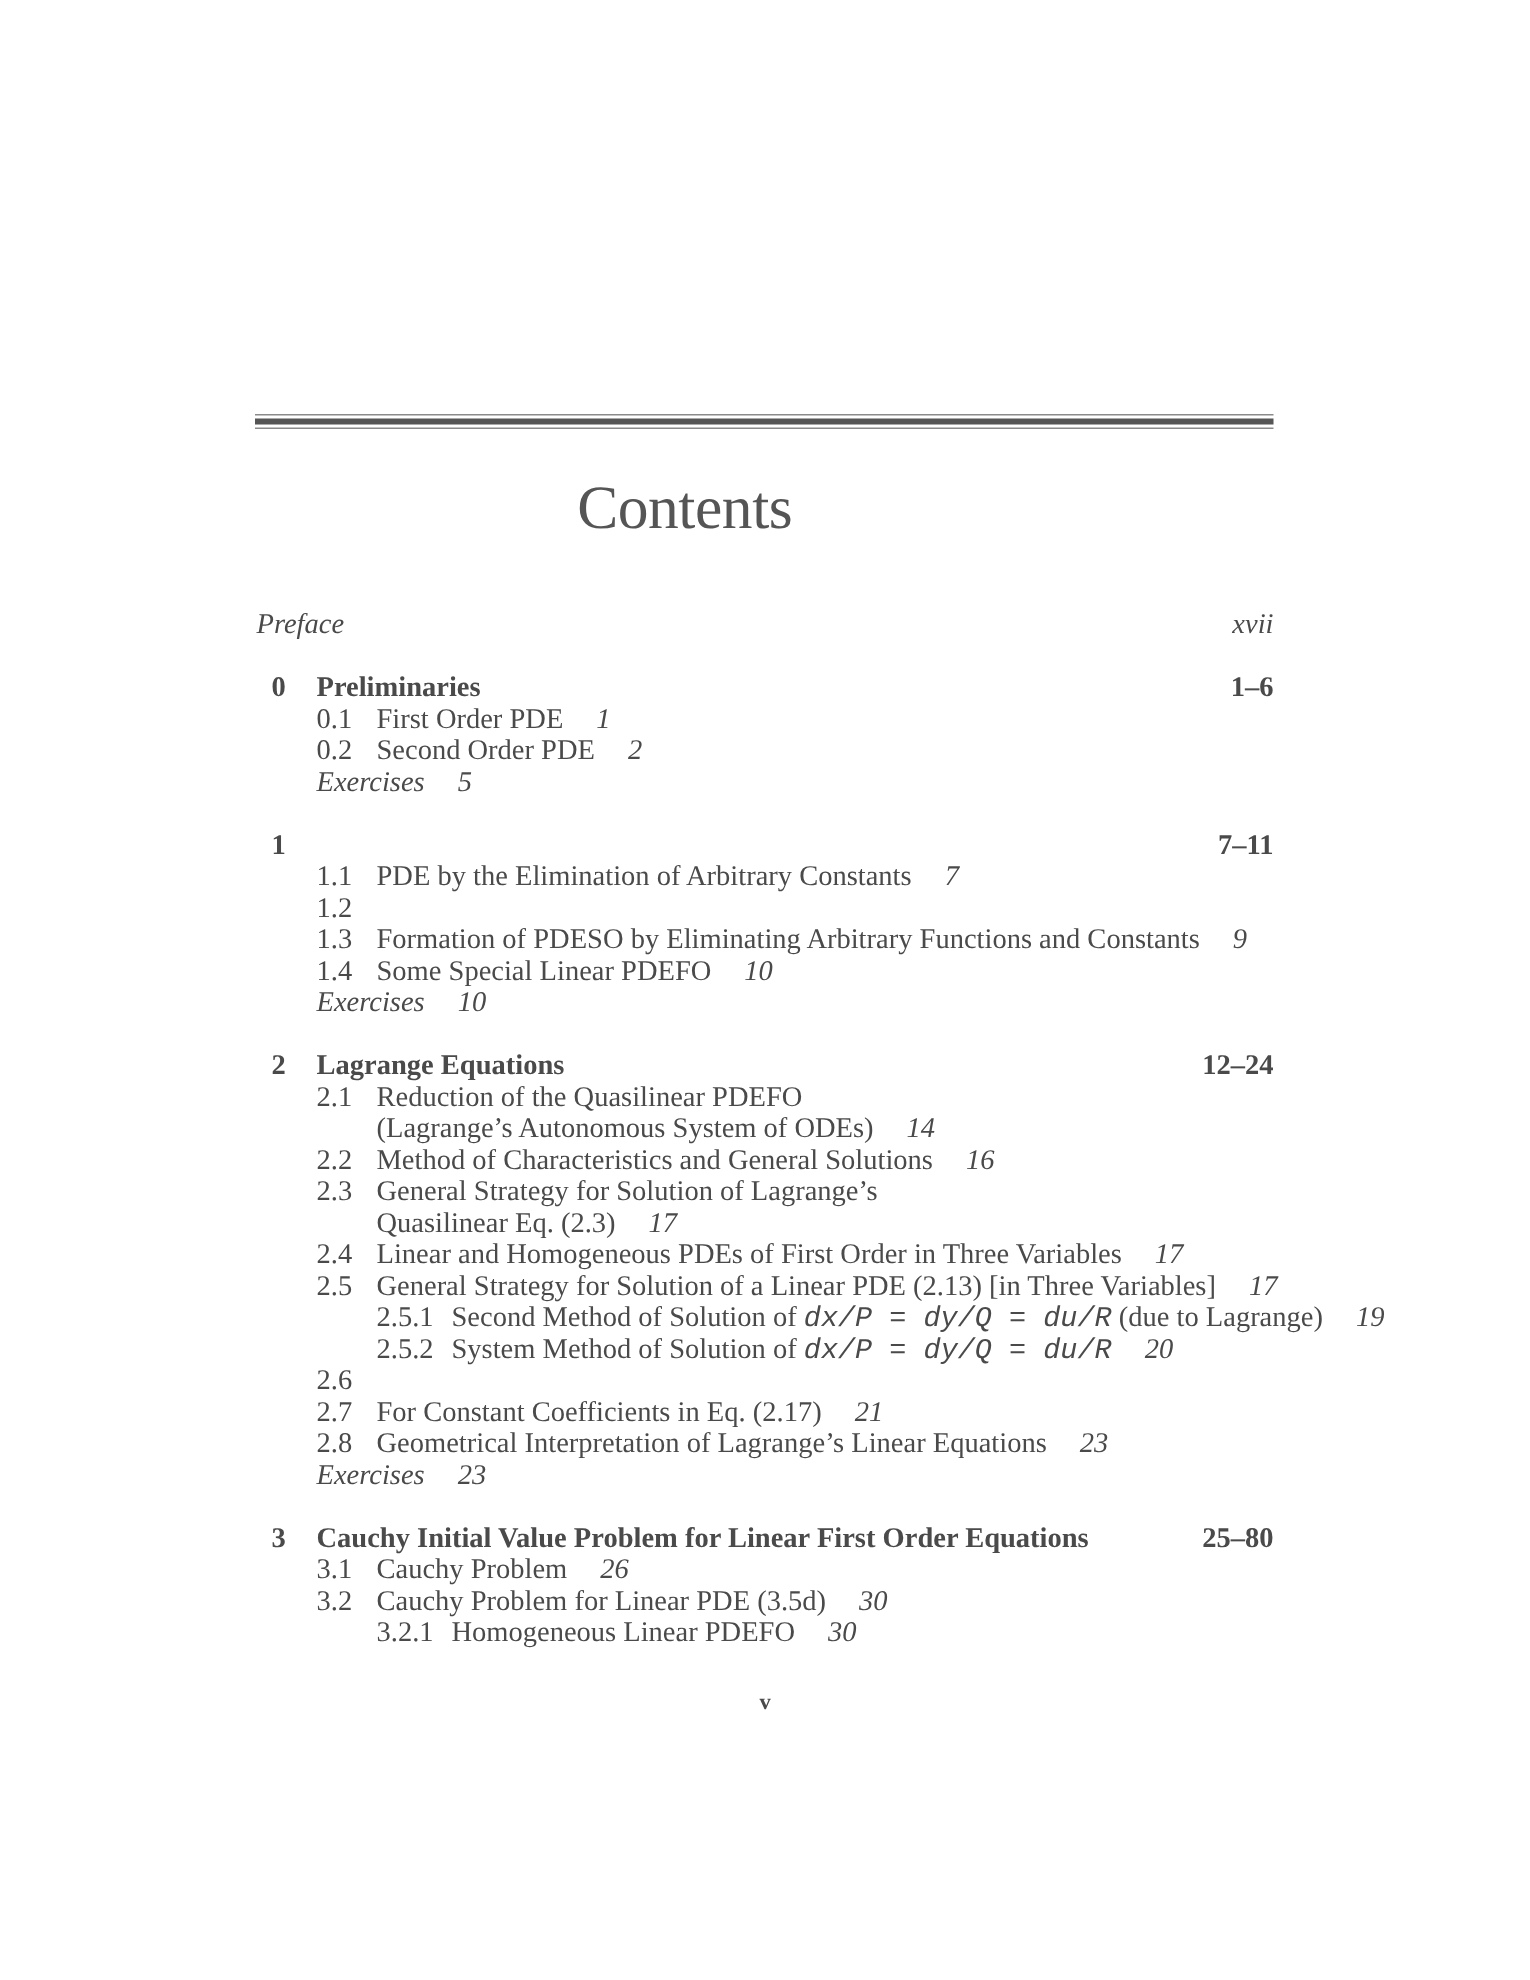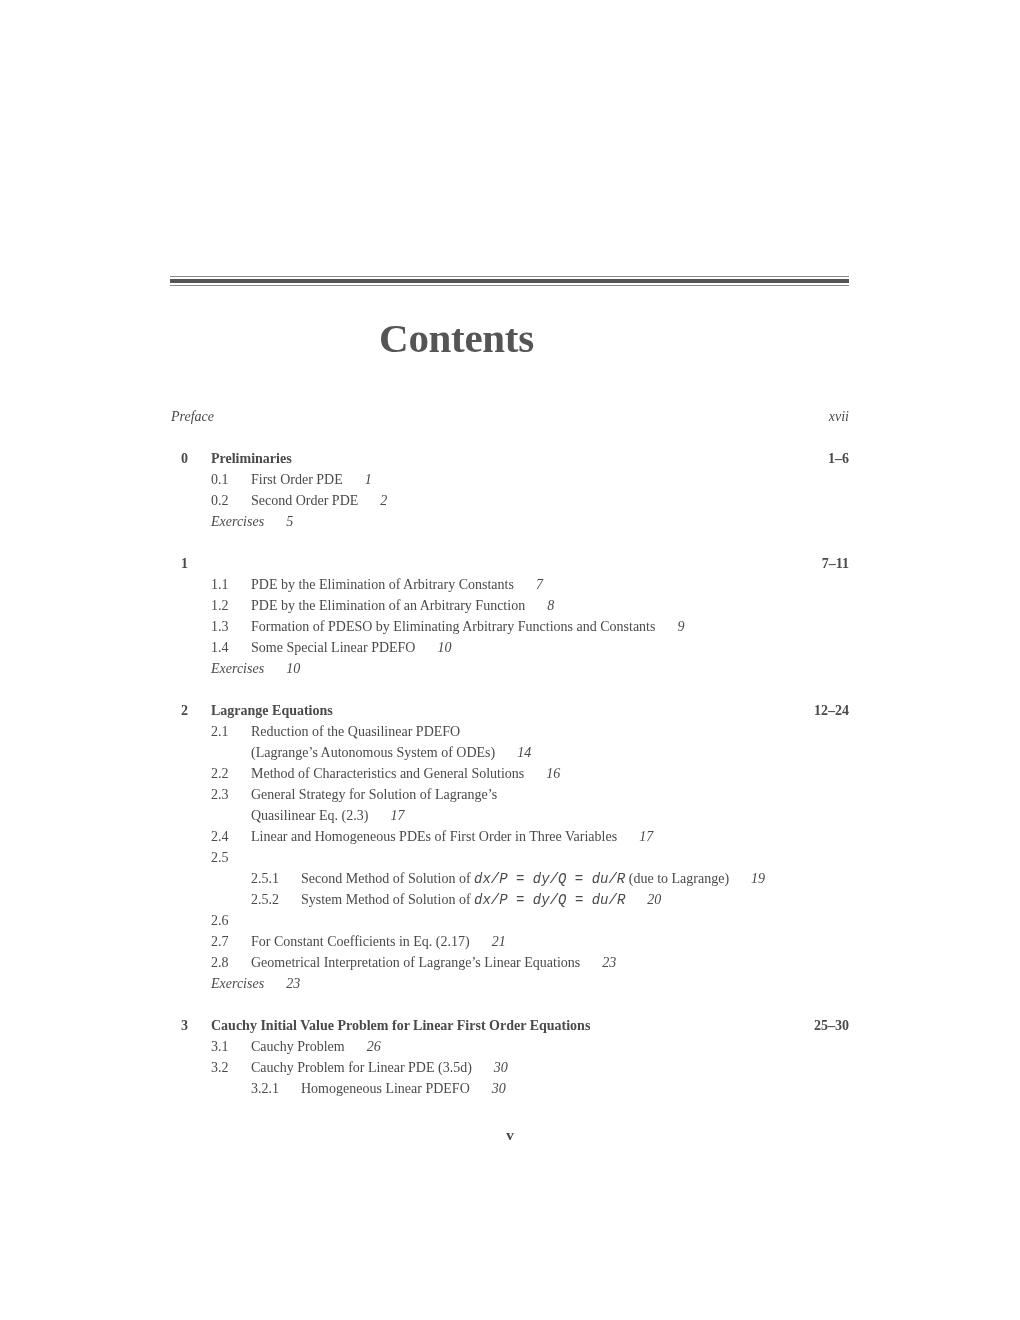--- a/index.html
+++ b/index.html
@@ -7,23 +7,23 @@
     width: 1020px; height: 1320px; background: #ffffff; position: relative;
     font-family: "Liberation Serif", "DejaVu Serif", serif;
     color: #4a4a4a; overflow: hidden;
   }
   .rule { position: absolute; left: 170px; width: 679px; }
   .r1 { top: 276px; height: 1px; background: #8a8a8a; }
   .r2 { top: 279px; height: 4px; background: #555; }
   .r3 { top: 285px; height: 1px; background: #8a8a8a; }
   .title {
     position: absolute; top: 314px; left: 0; width: 913px; text-align: center;
-    font-size: 41px; font-weight: bold; color: #555; letter-spacing: -0.3px;
+    font-size: 41px; font-weight: normal; color: #555; letter-spacing: -0.3px;
   }
-  .line { position: absolute; left: 0; width: 1020px; height: 21px; font-size: 14px; line-height: 21px; white-space: nowrap; }
+  .line { position: absolute; left: 0; width: 1020px; height: 21px; font-size: 19px; line-height: 21px; white-space: nowrap; }
   .abs { position: absolute; top: 0; }
   .bold { font-weight: bold; }
   .ital { font-style: italic; }
   .rightpg { position: absolute; top: 0; right: 171px; text-align: right; }
   .pg { font-style: italic; margin-left: 22px; }
   .folio { position: absolute; top: 1127px; left: 0; width: 1020px; text-align: center; font-size: 15px; font-weight: bold; }
   i.m { font-style: italic; font-family: Liberation Mono, monospace; }
 </style>
 </head>
 <body>
@@ -59,21 +59,20 @@
 <div class="line bold" style="top:553px">
   <span class="abs" style="left:181px">1</span>
   <span class="rightpg">7–11</span>
 </div>
 <div class="line" style="top:574px">
   <span class="abs" style="left:211px">1.1</span>
   <span class="abs" style="left:251px"><span>PDE by the Elimination of Arbitrary Constants</span><span class="pg">7</span></span>
 </div>
 <div class="line" style="top:595px">
   <span class="abs" style="left:211px">1.2</span>
-  <span class="abs" style="left:251px"><span>PDE by the Elimination of an Arbitrary Function</span><span class="pg">8</span></span>
 </div>
 <div class="line" style="top:616px">
   <span class="abs" style="left:211px">1.3</span>
   <span class="abs" style="left:251px"><span>Formation of PDESO by Eliminating Arbitrary Functions and Constants</span><span class="pg">9</span></span>
 </div>
 <div class="line" style="top:637px">
   <span class="abs" style="left:211px">1.4</span>
   <span class="abs" style="left:251px"><span>Some Special Linear PDEFO</span><span class="pg">10</span></span>
 </div>
 <div class="line" style="top:658px">
@@ -102,20 +101,21 @@
 </div>
 <div class="line" style="top:805px">
   <span class="abs" style="left:251px"><span>Quasilinear Eq. (2.3)</span><span class="pg">17</span></span>
 </div>
 <div class="line" style="top:826px">
   <span class="abs" style="left:211px">2.4</span>
   <span class="abs" style="left:251px"><span>Linear and Homogeneous PDEs of First Order in Three Variables</span><span class="pg">17</span></span>
 </div>
 <div class="line" style="top:847px">
   <span class="abs" style="left:211px">2.5</span>
+  <span class="abs" style="left:251px"><span>General Strategy for Solution of a Linear PDE (2.13) [in Three Variables]</span><span class="pg">17</span></span>
 </div>
 <div class="line" style="top:868px">
   <span class="abs" style="left:251px">2.5.1</span>
   <span class="abs" style="left:301px"><span>Second Method of Solution of</span> <i class="m">dx/P = dy/Q = du/R</i> <span>(due to Lagrange)</span><span class="pg">19</span></span>
 </div>
 <div class="line" style="top:889px">
   <span class="abs" style="left:251px">2.5.2</span>
   <span class="abs" style="left:301px"><span>System Method of Solution of</span> <i class="m">dx/P = dy/Q = du/R</i><span class="pg">20</span></span>
 </div>
 <div class="line" style="top:910px">
@@ -129,21 +129,21 @@
   <span class="abs" style="left:211px">2.8</span>
   <span class="abs" style="left:251px"><span>Geometrical Interpretation of Lagrange’s Linear Equations</span><span class="pg">23</span></span>
 </div>
 <div class="line" style="top:973px">
   <span class="abs ital" style="left:211px"><span>Exercises</span><span class="pg">23</span></span>
 </div>
 
 <div class="line bold" style="top:1015px">
   <span class="abs" style="left:181px">3</span>
   <span class="abs" style="left:211px">Cauchy Initial Value Problem for Linear First Order Equations</span>
-  <span class="rightpg">25–30</span>
+  <span class="rightpg">25–80</span>
 </div>
 <div class="line" style="top:1036px">
   <span class="abs" style="left:211px">3.1</span>
   <span class="abs" style="left:251px"><span>Cauchy Problem</span><span class="pg">26</span></span>
 </div>
 <div class="line" style="top:1057px">
   <span class="abs" style="left:211px">3.2</span>
   <span class="abs" style="left:251px"><span>Cauchy Problem for Linear PDE (3.5d)</span><span class="pg">30</span></span>
 </div>
 <div class="line" style="top:1078px">

